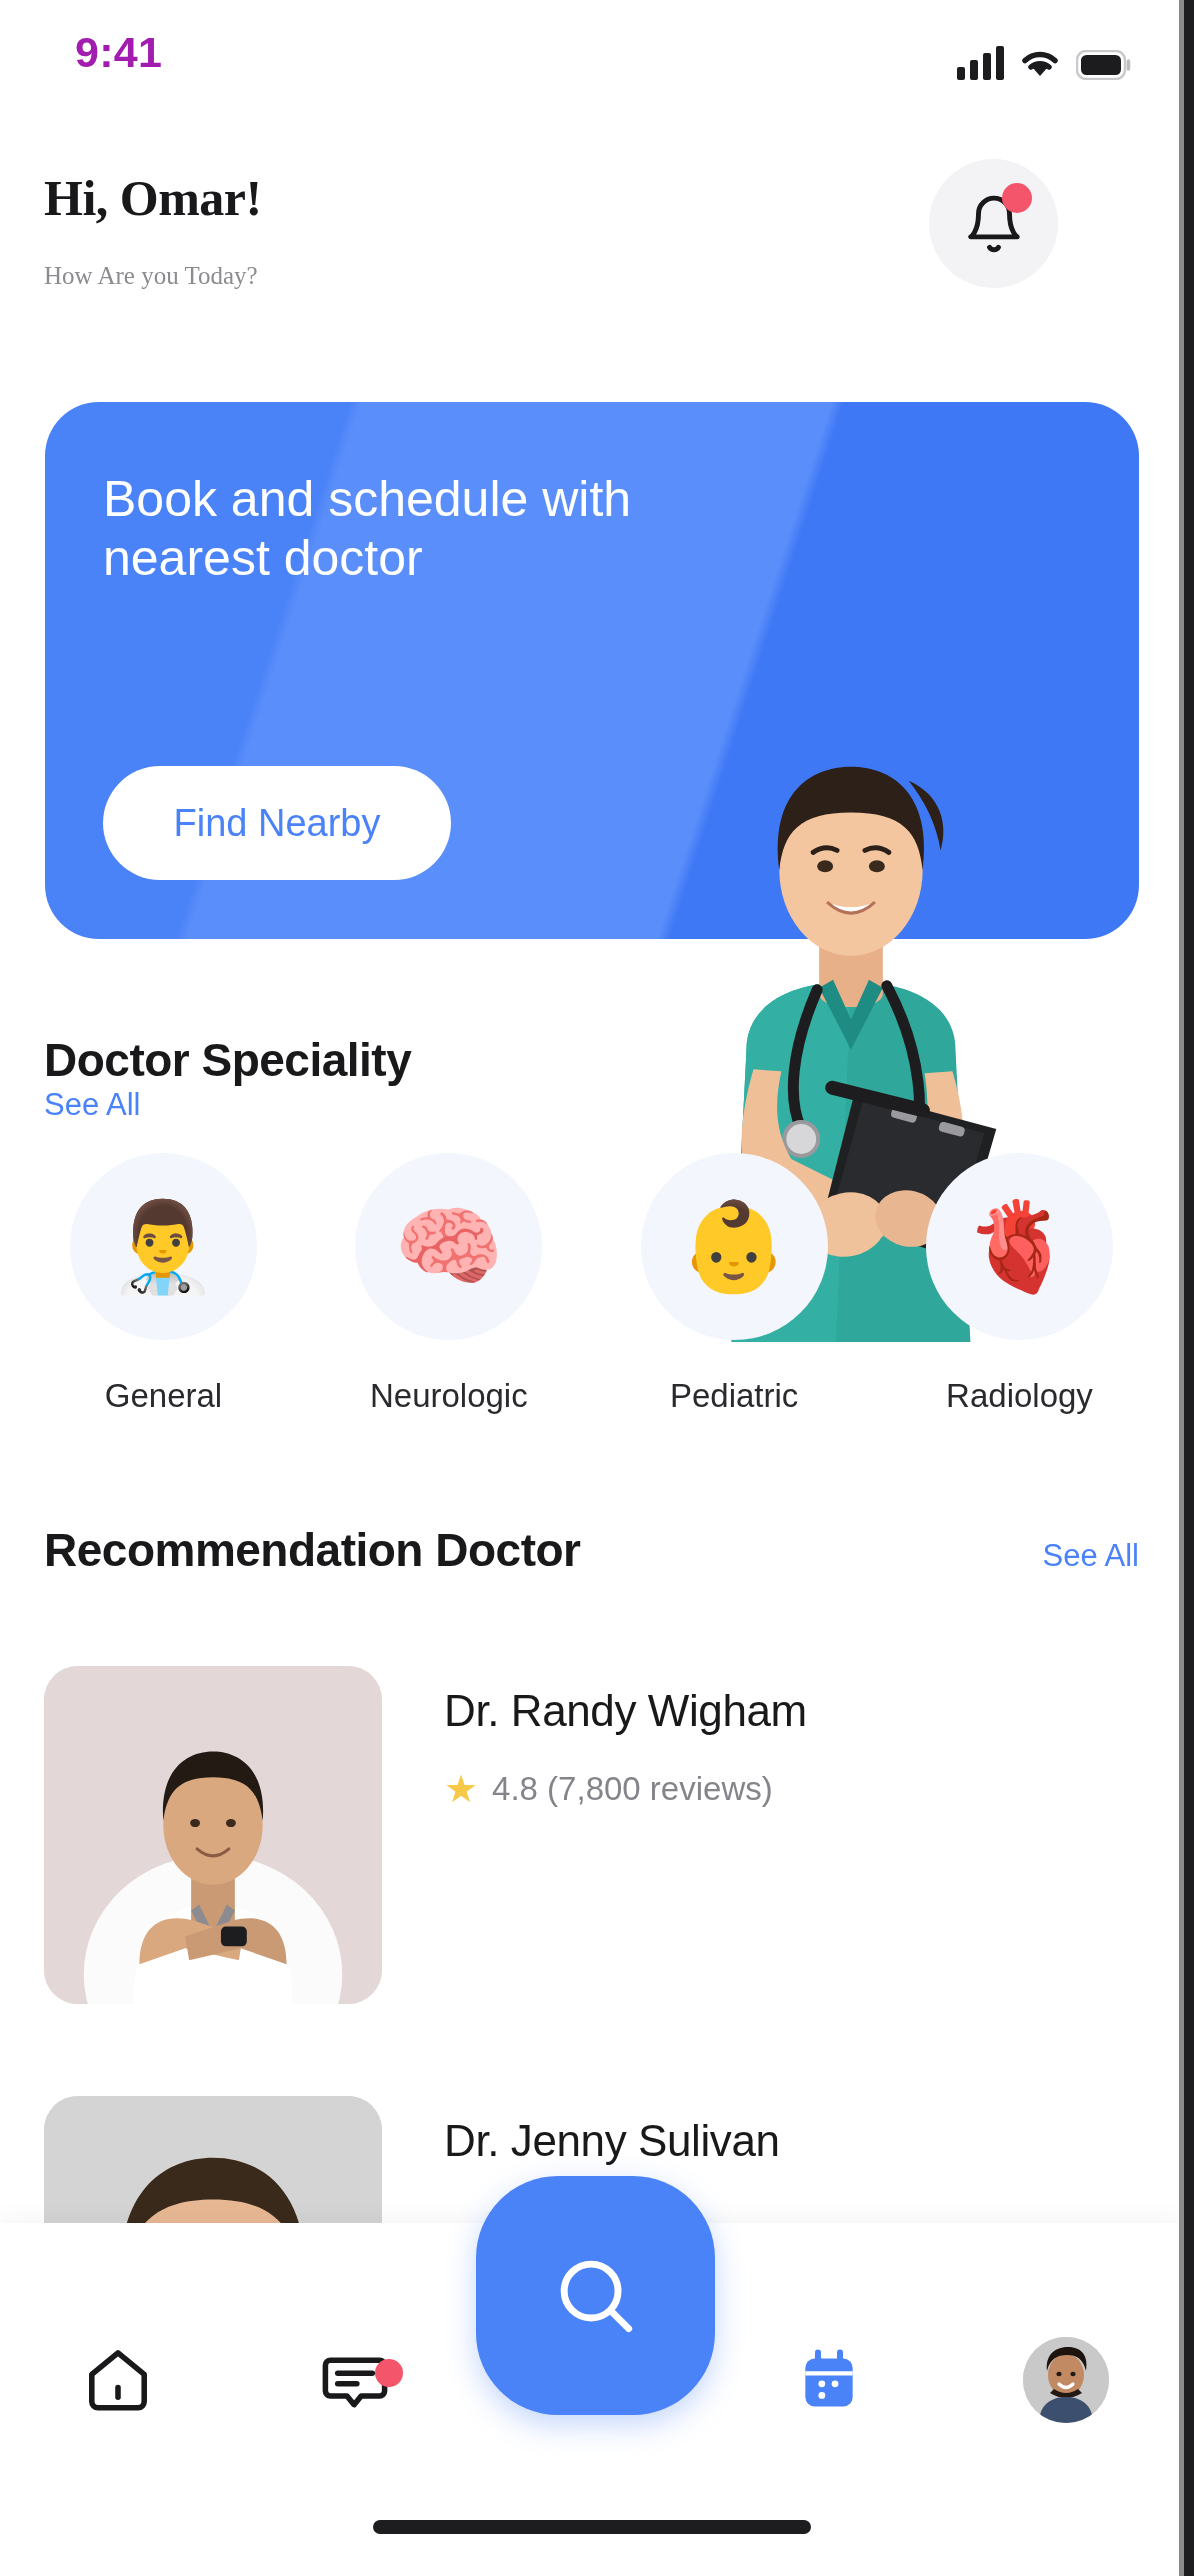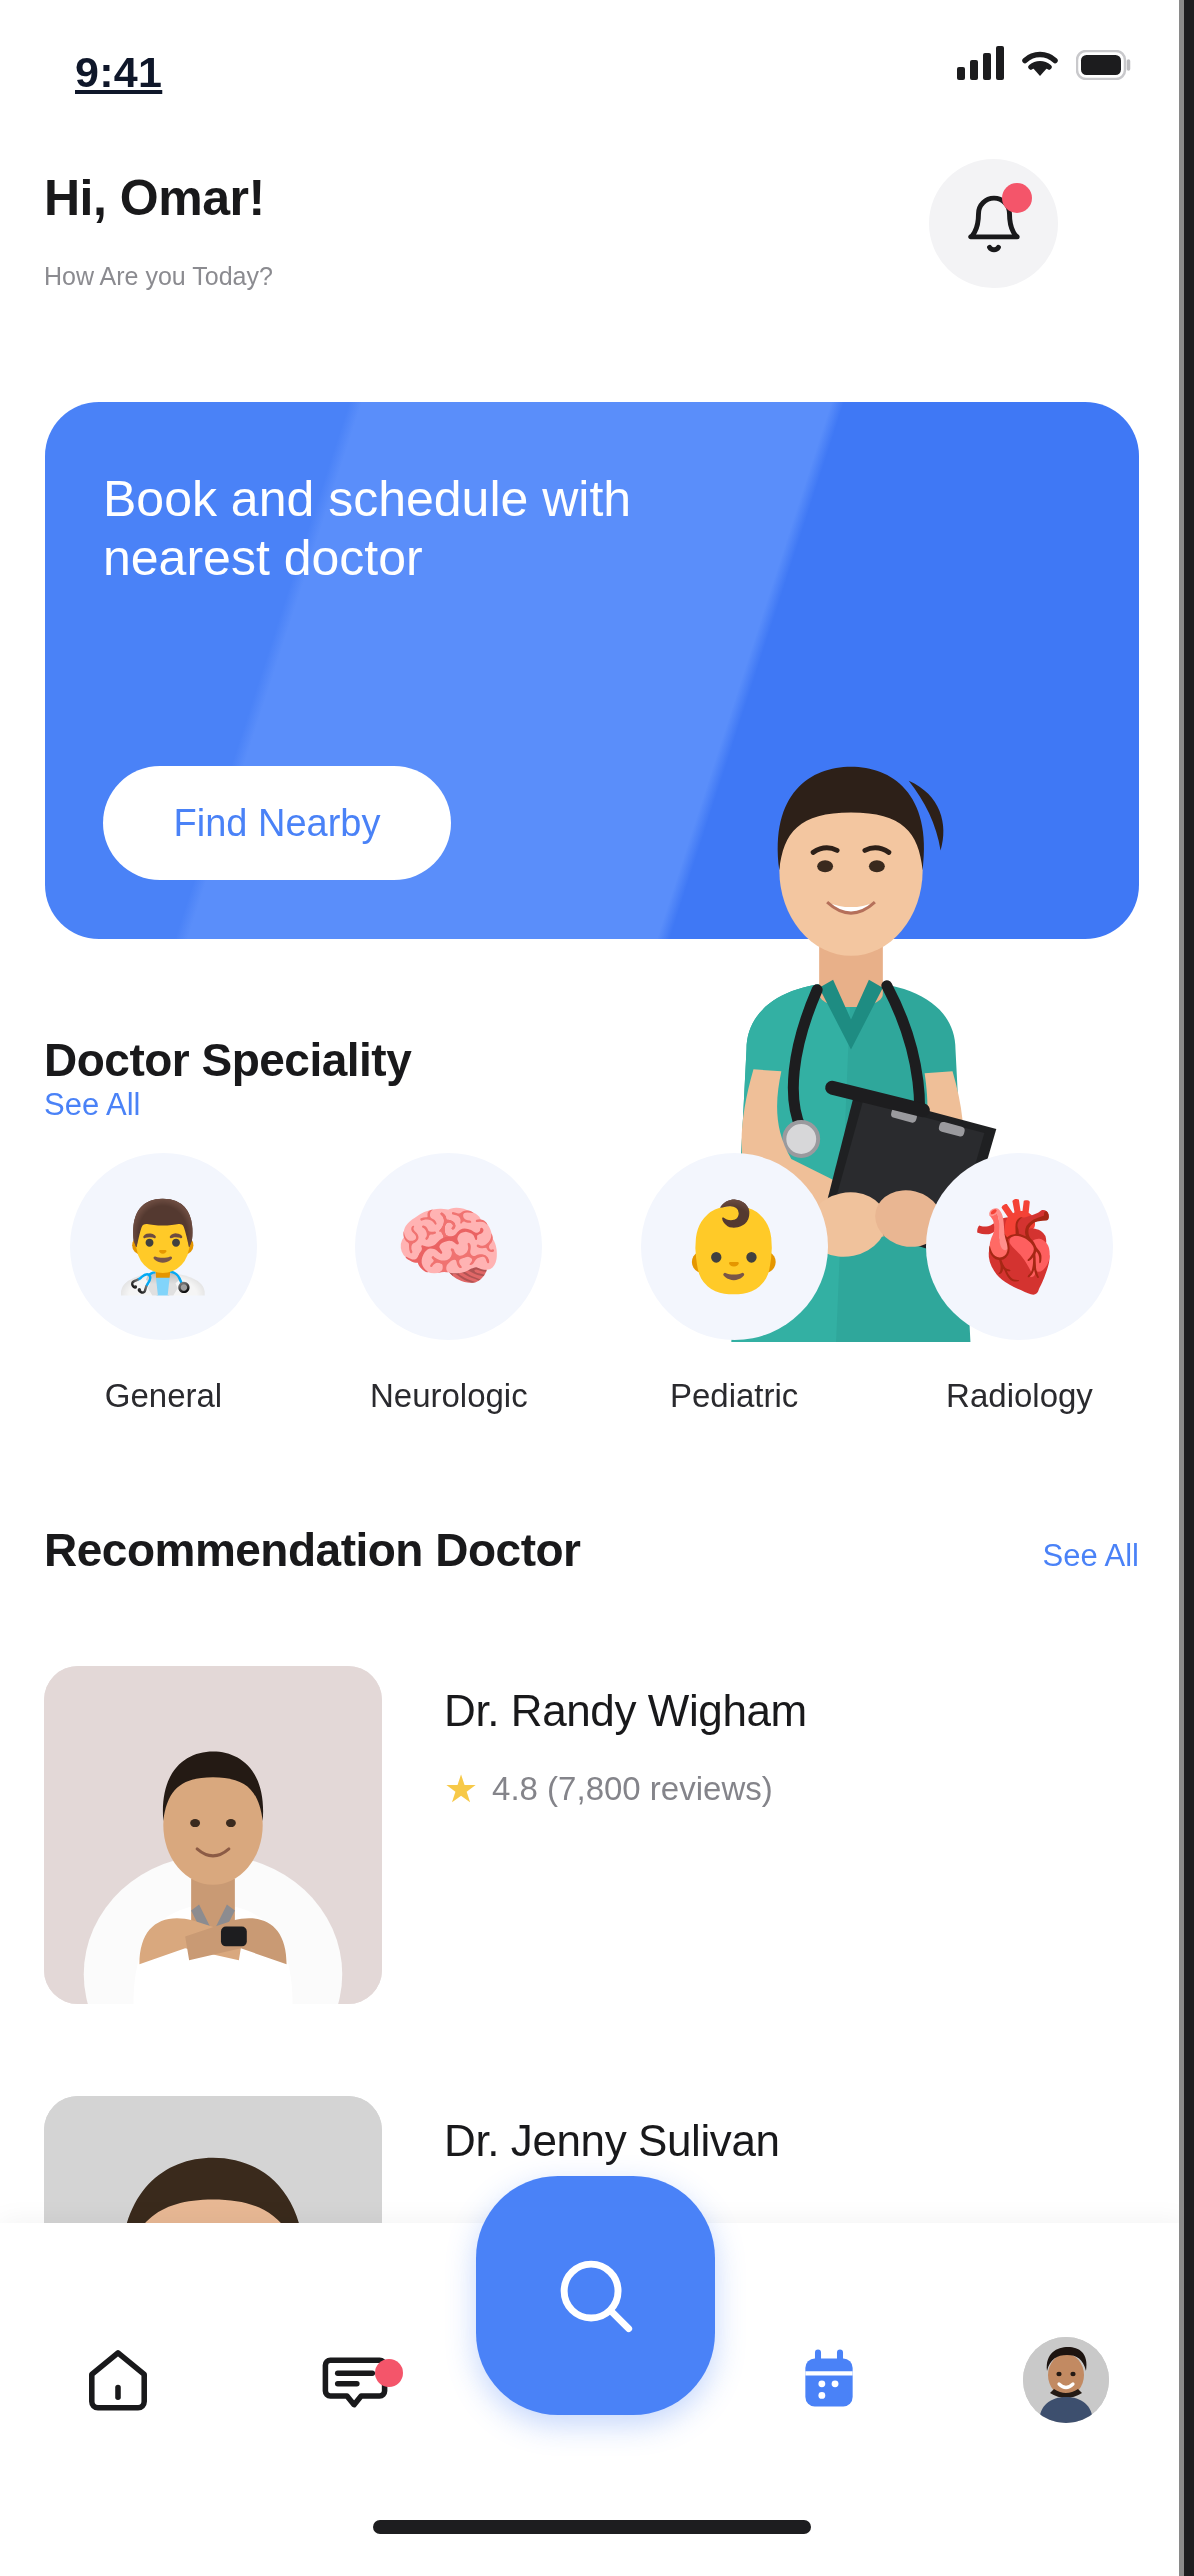--- a/index.html
+++ b/index.html
@@ -27,35 +27,34 @@
     width:5px; height:2576px;
     background:#8a8a8a;
   }
 
   
   #statusbar {
     position:absolute; top:0; left:0;
     width:1184px; height:119px;
   }
   #status-time {
-    position:absolute; left:75px; top:48px;
-    font-size:43px; font-weight:600; color:#0f172a;
+    position:absolute; left:75px; top:28px;
+    font-size:43px; font-weight:600; color:#a21caf;
     letter-spacing:0.3px;
-    text-decoration:underline;
   }
   #status-icons {
     position:absolute; right:52px; top:46px;
     display:flex; align-items:flex-end; gap:14px;
   }
   .bar { width:8px; background:#1c1c1e; border-radius:2px; }
 
   
   #header {
     position:absolute; left:0; top:159px;
-    width:1108px; height:179px;
+    width:1108px; height:179px;font-family:Liberation Serif, serif;
   }
   #greeting-title {
     position:absolute; left:44px; top:10px;
     font-size:50px; font-weight:bold; color:#19191b;
     letter-spacing:-0.5px;
   }
   #greeting-sub {
     position:absolute; left:44px; top:90px;
     font-size:25px; color:#8b8b90; font-weight:400;margin-top:13px;
   }

